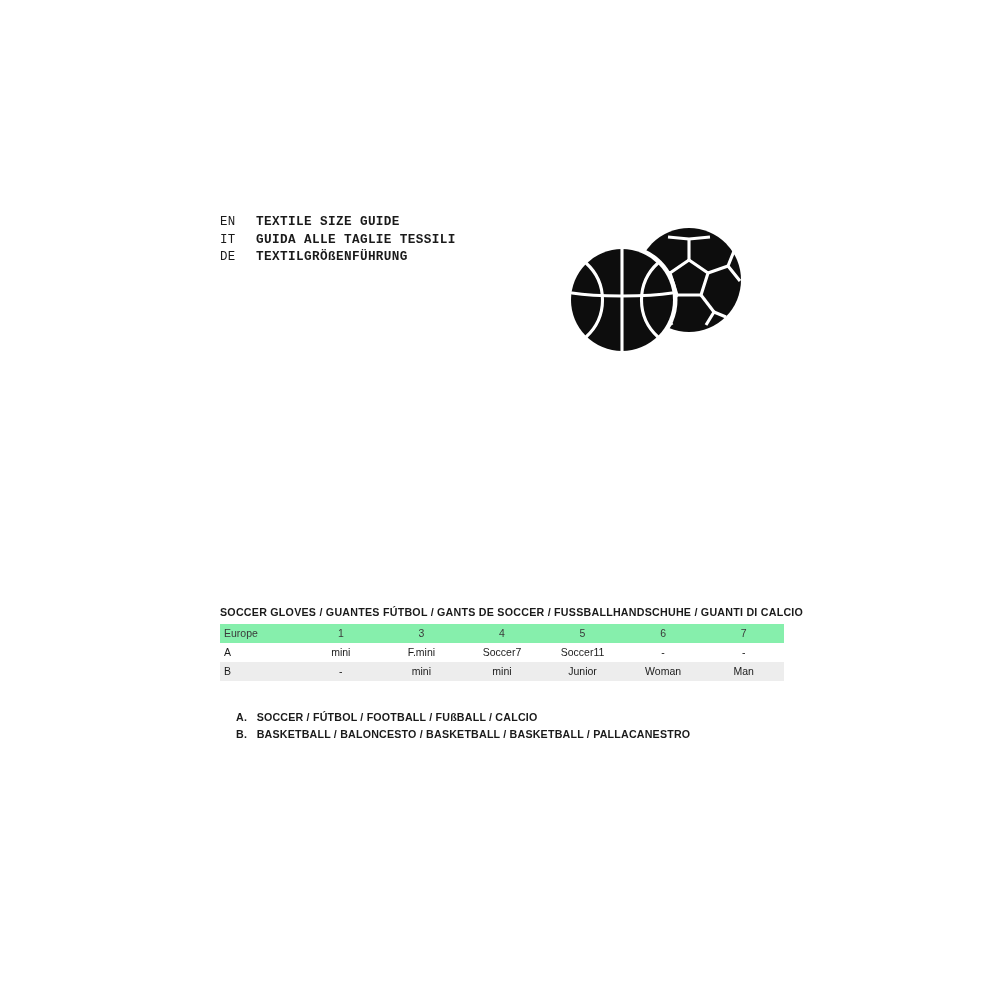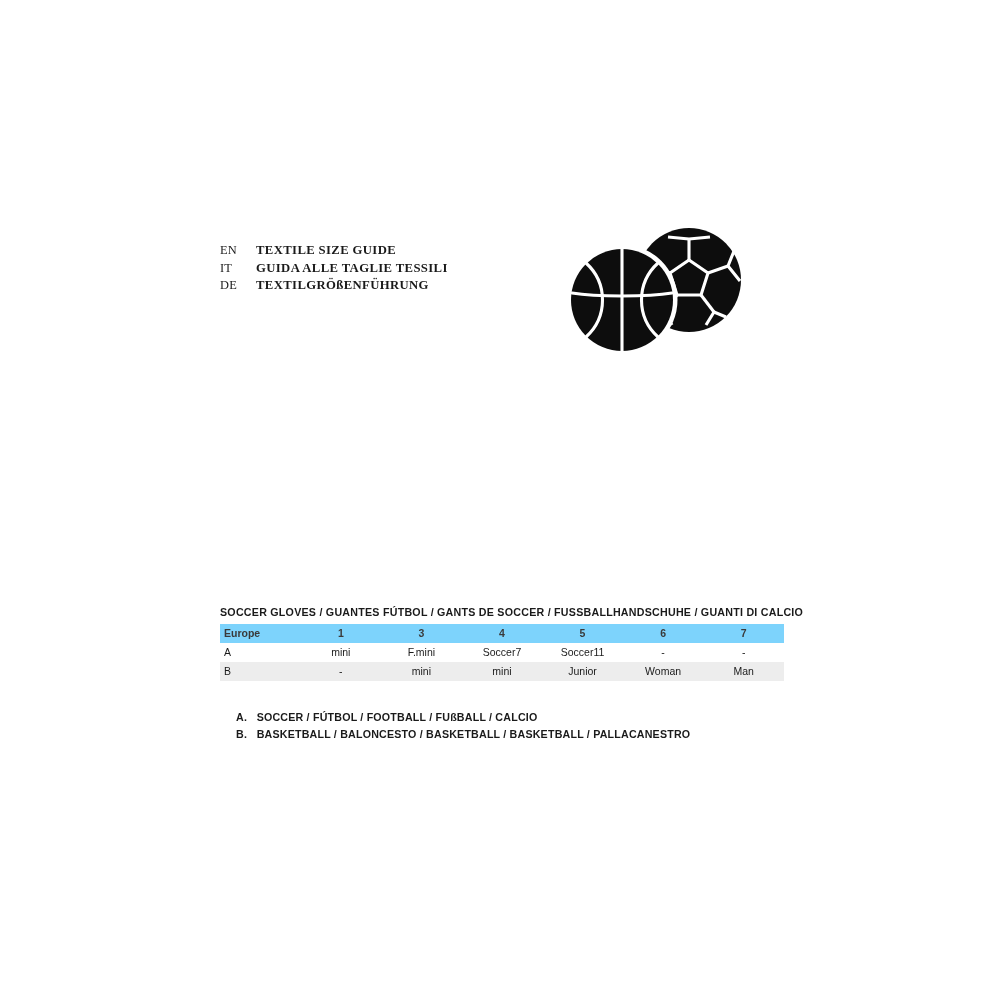--- a/index.html
+++ b/index.html
@@ -14,22 +14,21 @@
     font-family: "Liberation Sans", sans-serif;
     color: #1a1a1a;
     overflow: hidden;
   }
 
   
   .lang-block {
     position: absolute;
     left: 220px;
     top: 214px;
-    font-family: Liberation Serif, serif;
-    margin-top: 28px;
+    font-family: Liberation Mono, monospace;
   }
   .lang-row {
     display: flex;
     align-items: baseline;
     height: 17.5px;
   }
   .lang-code {
     width: 36px;
     font-size: 13.5px;
     letter-spacing: 0.2px;
@@ -81,22 +80,22 @@
   }
   table.size-table th,
   table.size-table td {
     font-size: 10.5px;
     font-weight: 400;
     text-align: center;
     padding: 3px 0 4px 0;
     color: #1a1a1a;
   }
   table.size-table thead th {
-    background: #7dd3fc;
-    font-weight: 700;
+    background: #86efac;
+    font-weight: 400;
     color: #3a3a3a;
   }
   table.size-table thead th.corner {
     text-align: left;
     padding-left: 4px;
     color: #3a3a3a;
   }
   table.size-table tbody tr.row-a {
     background: #ffffff;
   }

